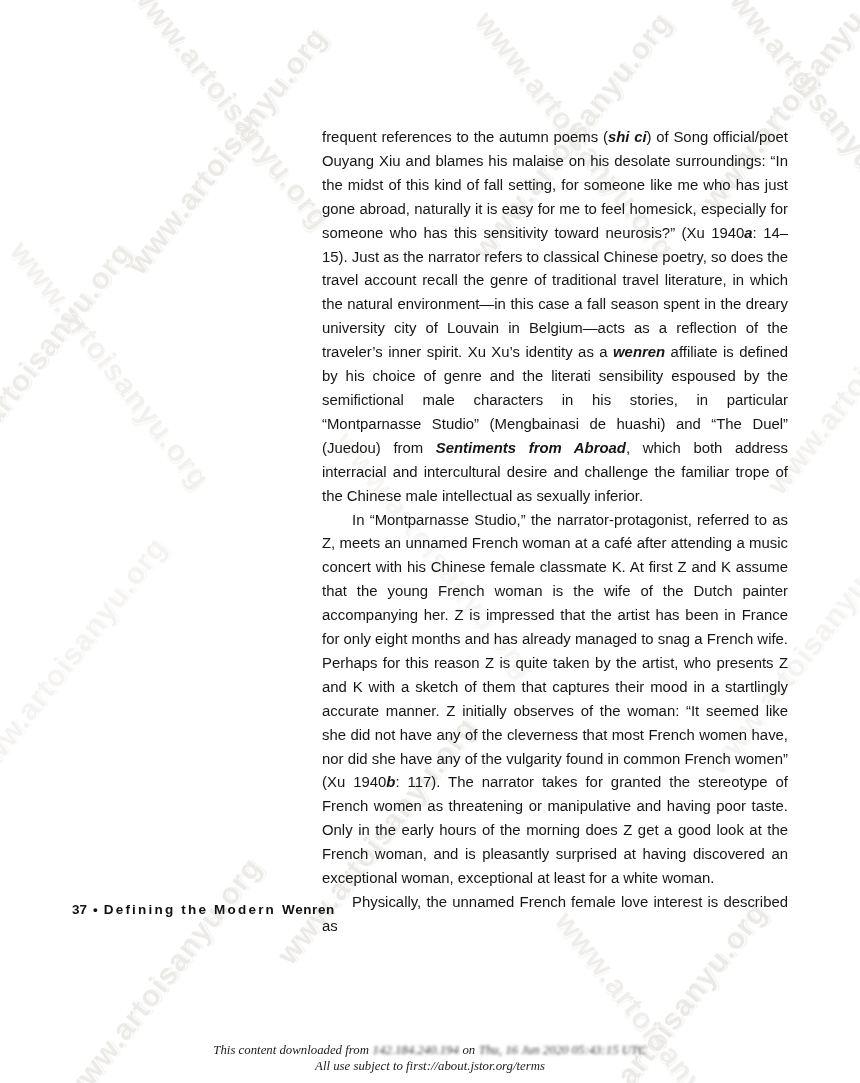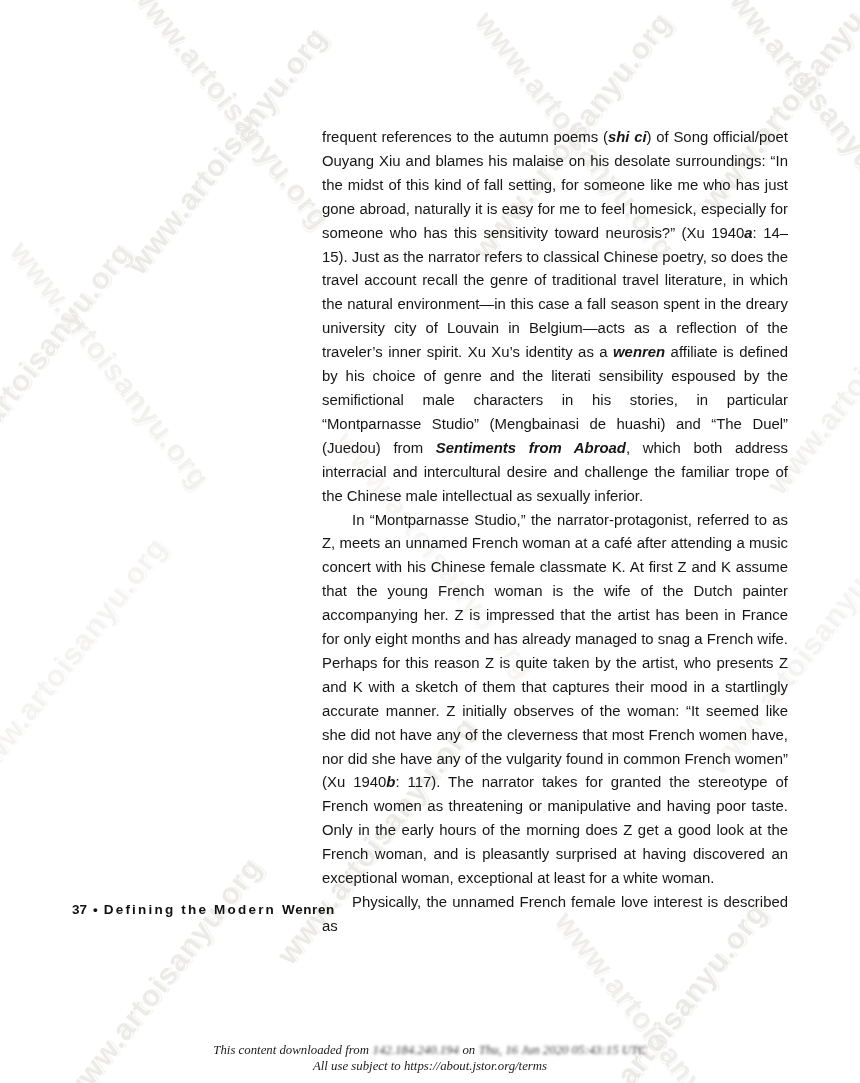--- a/index.html
+++ b/index.html
@@ -109,16 +109,16 @@
     </div>
 
   <div class="running-footer">
     <span>37</span><span class="sep">•</span><span class="title-italic">Defining the Modern</span><span class="title-roman">Wenren</span>
   </div>
 
   <div class="jstor-notice">
     <div>
       <span>This content downloaded from</span><span class="gap"></span><span class="redacted">142.184.240.194</span><span class="gap"></span><span>on</span><span class="gap"></span><span class="redacted">Thu, 16 Jun 2020 05:43:15 UTC</span>
     </div>
-    <div>All use subject to https://about.jstor.org/terms</div>
+    <div>All use subject to first://about.jstor.org/terms</div>
   </div>
 
 </div>
 
 </body></html>

